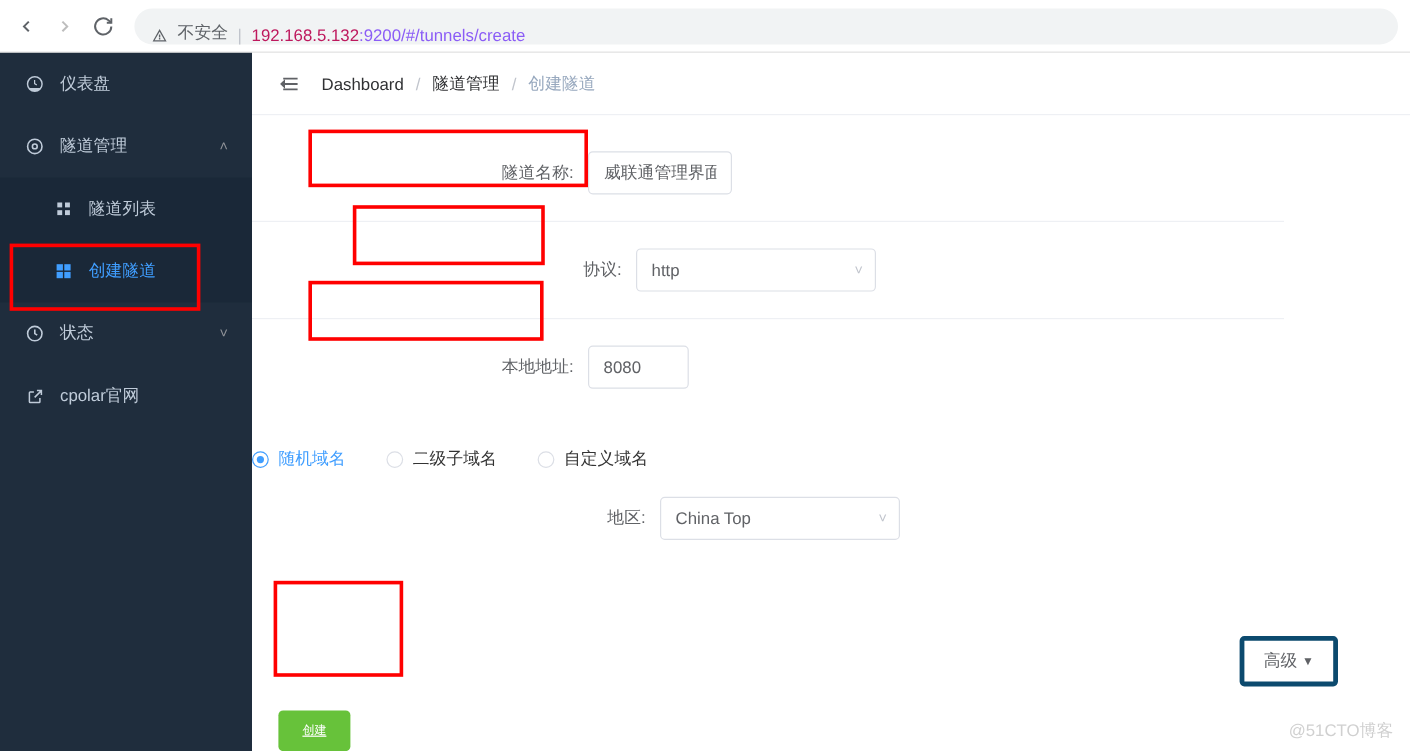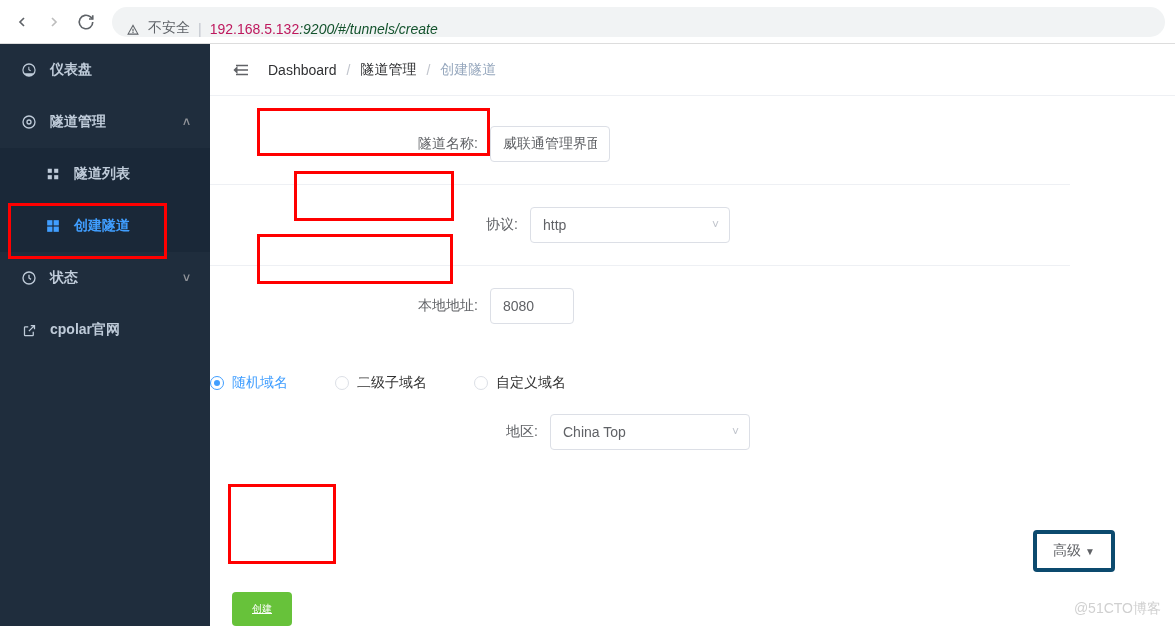--- a/index.html
+++ b/index.html
@@ -6,26 +6,26 @@
     body { font-family: -apple-system, "Microsoft YaHei", Arial, sans-serif; font-size: 14px; color: #333; background: #fff; }
     
     
     .browser-chrome { height: 44px; background: #fff; border-bottom: 1px solid #ddd; display: flex; align-items: center; padding: 0 10px; gap: 8px; }
     .nav-arrow { width: 24px; height: 24px; display: flex; align-items: center; justify-content: center; color: #5f6368; cursor: pointer; }
     .nav-arrow.disabled { color: #bdbdbd; }
     .reload-btn { width: 24px; height: 24px; display: flex; align-items: center; justify-content: center; color: #5f6368; cursor: pointer; margin-right: 6px; }
     .address-bar { flex: 1; height: 30px; background: #f1f3f4; border-radius: 15px; display: flex; align-items: flex-end; padding: 0 14px; gap: 8px; color: #5f6368; }
     .insecure-icon { display: flex; align-items: center; gap: 2px; }
     .url-host { color: #be185d; }
-    .url-path { color: #14532d; font-style: italic; }
+    .url-path { color: #8b5cf6; }
     
     
     .app-container { display: flex; height: calc(100vh - 44px); min-height: 582px; }
     .sidebar { width: 210px; background: #1f2d3d; color: #bfcbd9; flex-shrink: 0; }
-    .sidebar-item { padding: 0 20px; height: 52px; display: flex; align-items: center; gap: 12px; cursor: pointer; position: relative; font-weight: bold; }
+    .sidebar-item { padding: 0 20px; height: 52px; display: flex; align-items: center; gap: 12px; cursor: pointer; position: relative; }
     .sidebar-item.sub { padding-left: 44px; background: #1a2838; }
     .sidebar-item.active { color: #409eff; }
     .sidebar-icon { width: 18px; height: 18px; display: flex; align-items: center; justify-content: center; }
     .chevron { margin-left: auto; font-size: 12px; color: #909399; }
     
     
     .main { flex: 1; background: #fff; overflow: auto; }
     .topbar { height: 52px; border-bottom: 1px solid #eef0f4; display: flex; align-items: center; padding: 0 22px; gap: 16px; white-space: nowrap; }
     .hamburger { width: 20px; height: 20px; display: flex; align-items: center; justify-content: center; cursor: pointer; }
     .breadcrumb { display: flex; align-items: center; gap: 10px; color: #303133; }
@@ -33,21 +33,21 @@
     .breadcrumb .current { color: #97a8be; }
     
     
     .form-area { padding: 30px 40px 40px 20px; max-width: 900px; }
     .form-row { display: flex; align-items: center; margin-bottom: 22px; }
     .form-row.sep-line { border-bottom: 1px solid #eef0f4; padding-bottom: 22px; }
     .form-label { width: 340px; text-align: right; padding-right: 12px; color: #606266; }
     .form-input { width: 84px; height: 36px; border: 1px solid #dcdfe6; border-radius: 4px; padding: 0 12px; font-size: 14px; color: #606266; }
     .form-select { width: 200px; height: 36px; border: 1px solid #dcdfe6; border-radius: 4px; padding: 0 30px 0 12px; font-size: 14px; color: #606266; background: #fff; display: flex; align-items: center; position: relative; cursor: pointer; }
     .form-select .sel-arrow { position: absolute; right: 10px; color: #c0c4cc; font-size: 12px; }
-    .radio-group { display: flex; gap: 47px; }
+    .radio-group { display: flex; gap: 34px; }
     .radio-item { display: flex; align-items: center; gap: 8px; cursor: pointer; }
     .radio-circle { width: 14px; height: 14px; border-radius: 50%; border: 1px solid #dcdfe6; position: relative; }
     .radio-circle.checked { border-color: #409eff; }
     .radio-circle.checked::after { content: ''; position: absolute; width: 6px; height: 6px; background: #409eff; border-radius: 50%; top: 3px; left: 3px; }
     .radio-label.checked { color: #409eff; }
     
     .highlight-box { position: absolute; border: 3px solid #ff0000; pointer-events: none; }
     
     .advanced-row { display: flex; justify-content: flex-end; padding: 0 60px 20px 0; }
     .advanced-btn { padding: 8px 16px; border: 4px solid #0c4a6e; border-radius: 4px; background: #fff; color: #606266; cursor: pointer; display: flex; align-items: center; gap: 4px; }

